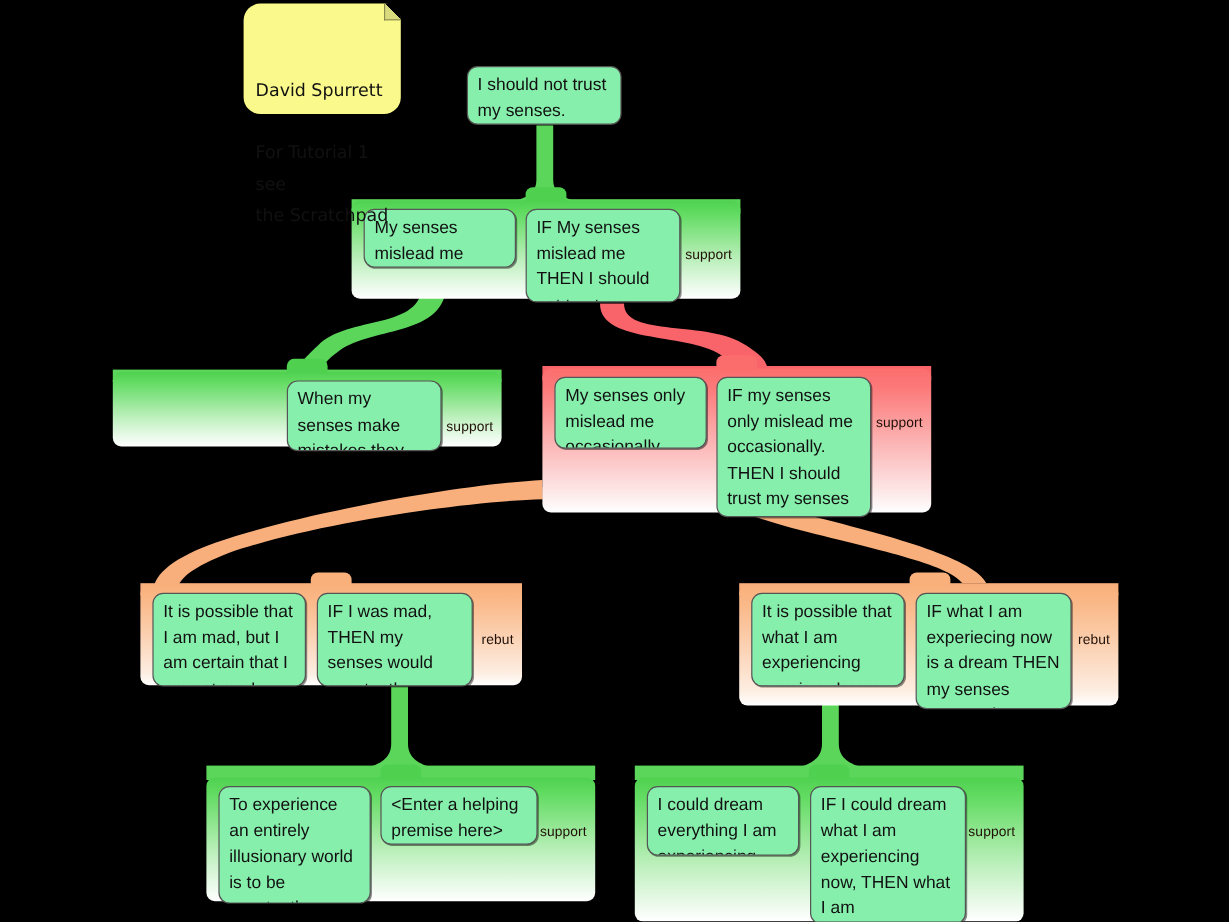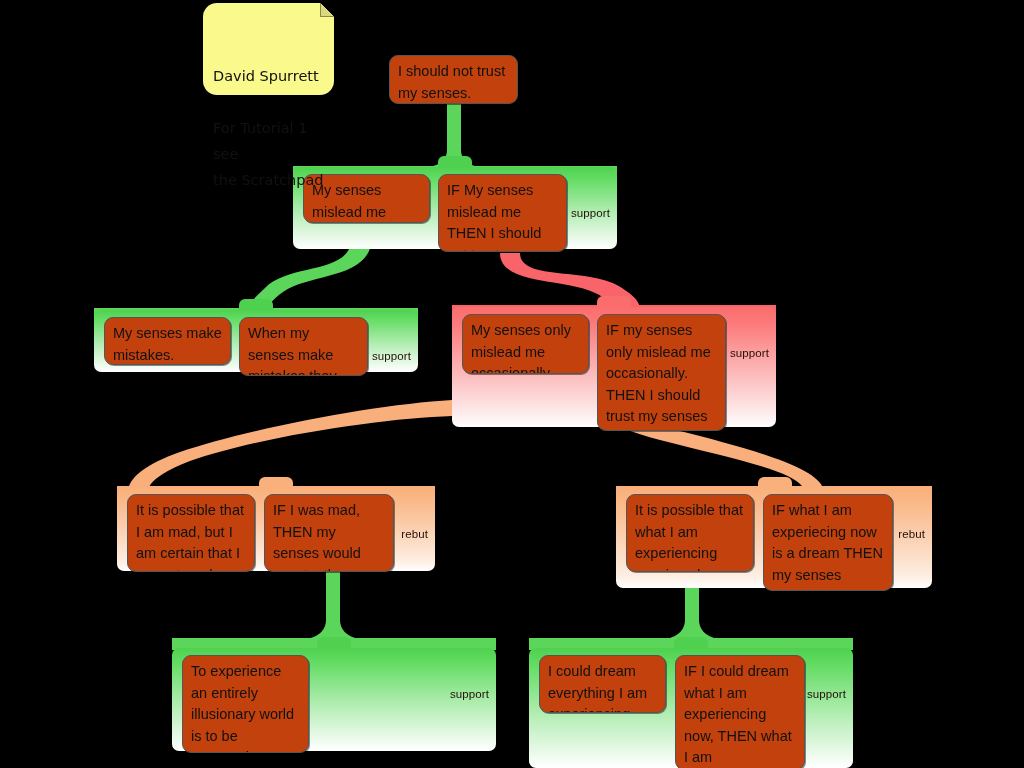--- a/index.html
+++ b/index.html
@@ -55,21 +55,21 @@
 
   .blabel{
     position:absolute;top:4px;right:7px;
     font-size:11.5px;color:#201008;letter-spacing:0.1px;
     z-index:5;white-space:nowrap;margin-top:36px;
   }
 
   
   .card{
     position:absolute;z-index:4;
-    background:#c2410c;
+    background:#86efac;
     border:1.3px solid #555;
     border-radius:9px;
     box-sizing:border-box;
     padding:5px 8px 8px 8px;
     font-size:14.5px;
     line-height:21.5px;
     color:#111;
     box-shadow:1px 1px 0 rgba(0,0,0,.45);
     overflow:hidden;
   }
@@ -130,23 +130,20 @@
     <span>My senses mislead me</span>
   </div>
   <div class="card" style="left:438px;top:174px;width:129px;height:78px;">
     <span>IF My senses mislead me THEN I should not trust my senses.</span>
   </div>
 
   <div class="block support" style="left:94px;top:310px;width:324px;height:62px;">
     <span class="tab support" style="left:145px;"></span>
     <span class="blabel">support</span>
   </div>
-  <div class="card" style="left:104px;top:317px;width:127px;height:48px;">
-    <span>My senses make mistakes.</span>
-  </div>
   <div class="card" style="left:239px;top:317px;width:129px;height:59px;">
     <span>When my senses make mistakes they mislead me.</span>
   </div>
 
   <div class="block oppose" style="left:452px;top:307px;width:324px;height:120px;">
     <span class="tab oppose" style="left:145px;"></span>
     <span class="blabel">support</span>
   </div>
   <div class="card" style="left:462px;top:314px;width:127px;height:60px;">
     <span>My senses only mislead me occasionally.</span>
@@ -177,20 +174,23 @@
     <span>IF what I am experiecing now is a dream THEN my senses constantly mislead me.</span>
   </div>
 
   <div class="block support" style="left:172px;top:648px;width:324px;height:103px;">
     <span class="tab support" style="left:145px;"></span>
     <span class="blabel">support</span>
   </div>
   <div class="card" style="left:182px;top:655px;width:127px;height:98px;">
     <span>To experience an entirely illusionary world is to be constantly misled by the senses.</span>
   </div>
+  <div class="card" style="left:317px;top:655px;width:131px;height:49px;">
+    <span>&lt;Enter a helping premise here&gt;</span>
+  </div>
 
   <div class="block support" style="left:529px;top:648px;width:324px;height:120px;">
     <span class="tab support" style="left:145px;"></span>
     <span class="blabel">support</span>
   </div>
   <div class="card" style="left:539px;top:655px;width:127px;height:58px;">
     <span>I could dream everything I am experiencing now.</span>
   </div>
   <div class="card" style="left:675px;top:655px;width:130px;height:115px;">
     <span>IF I could dream what I am experiencing now, THEN what I am experiencing now could be a dream.</span>

